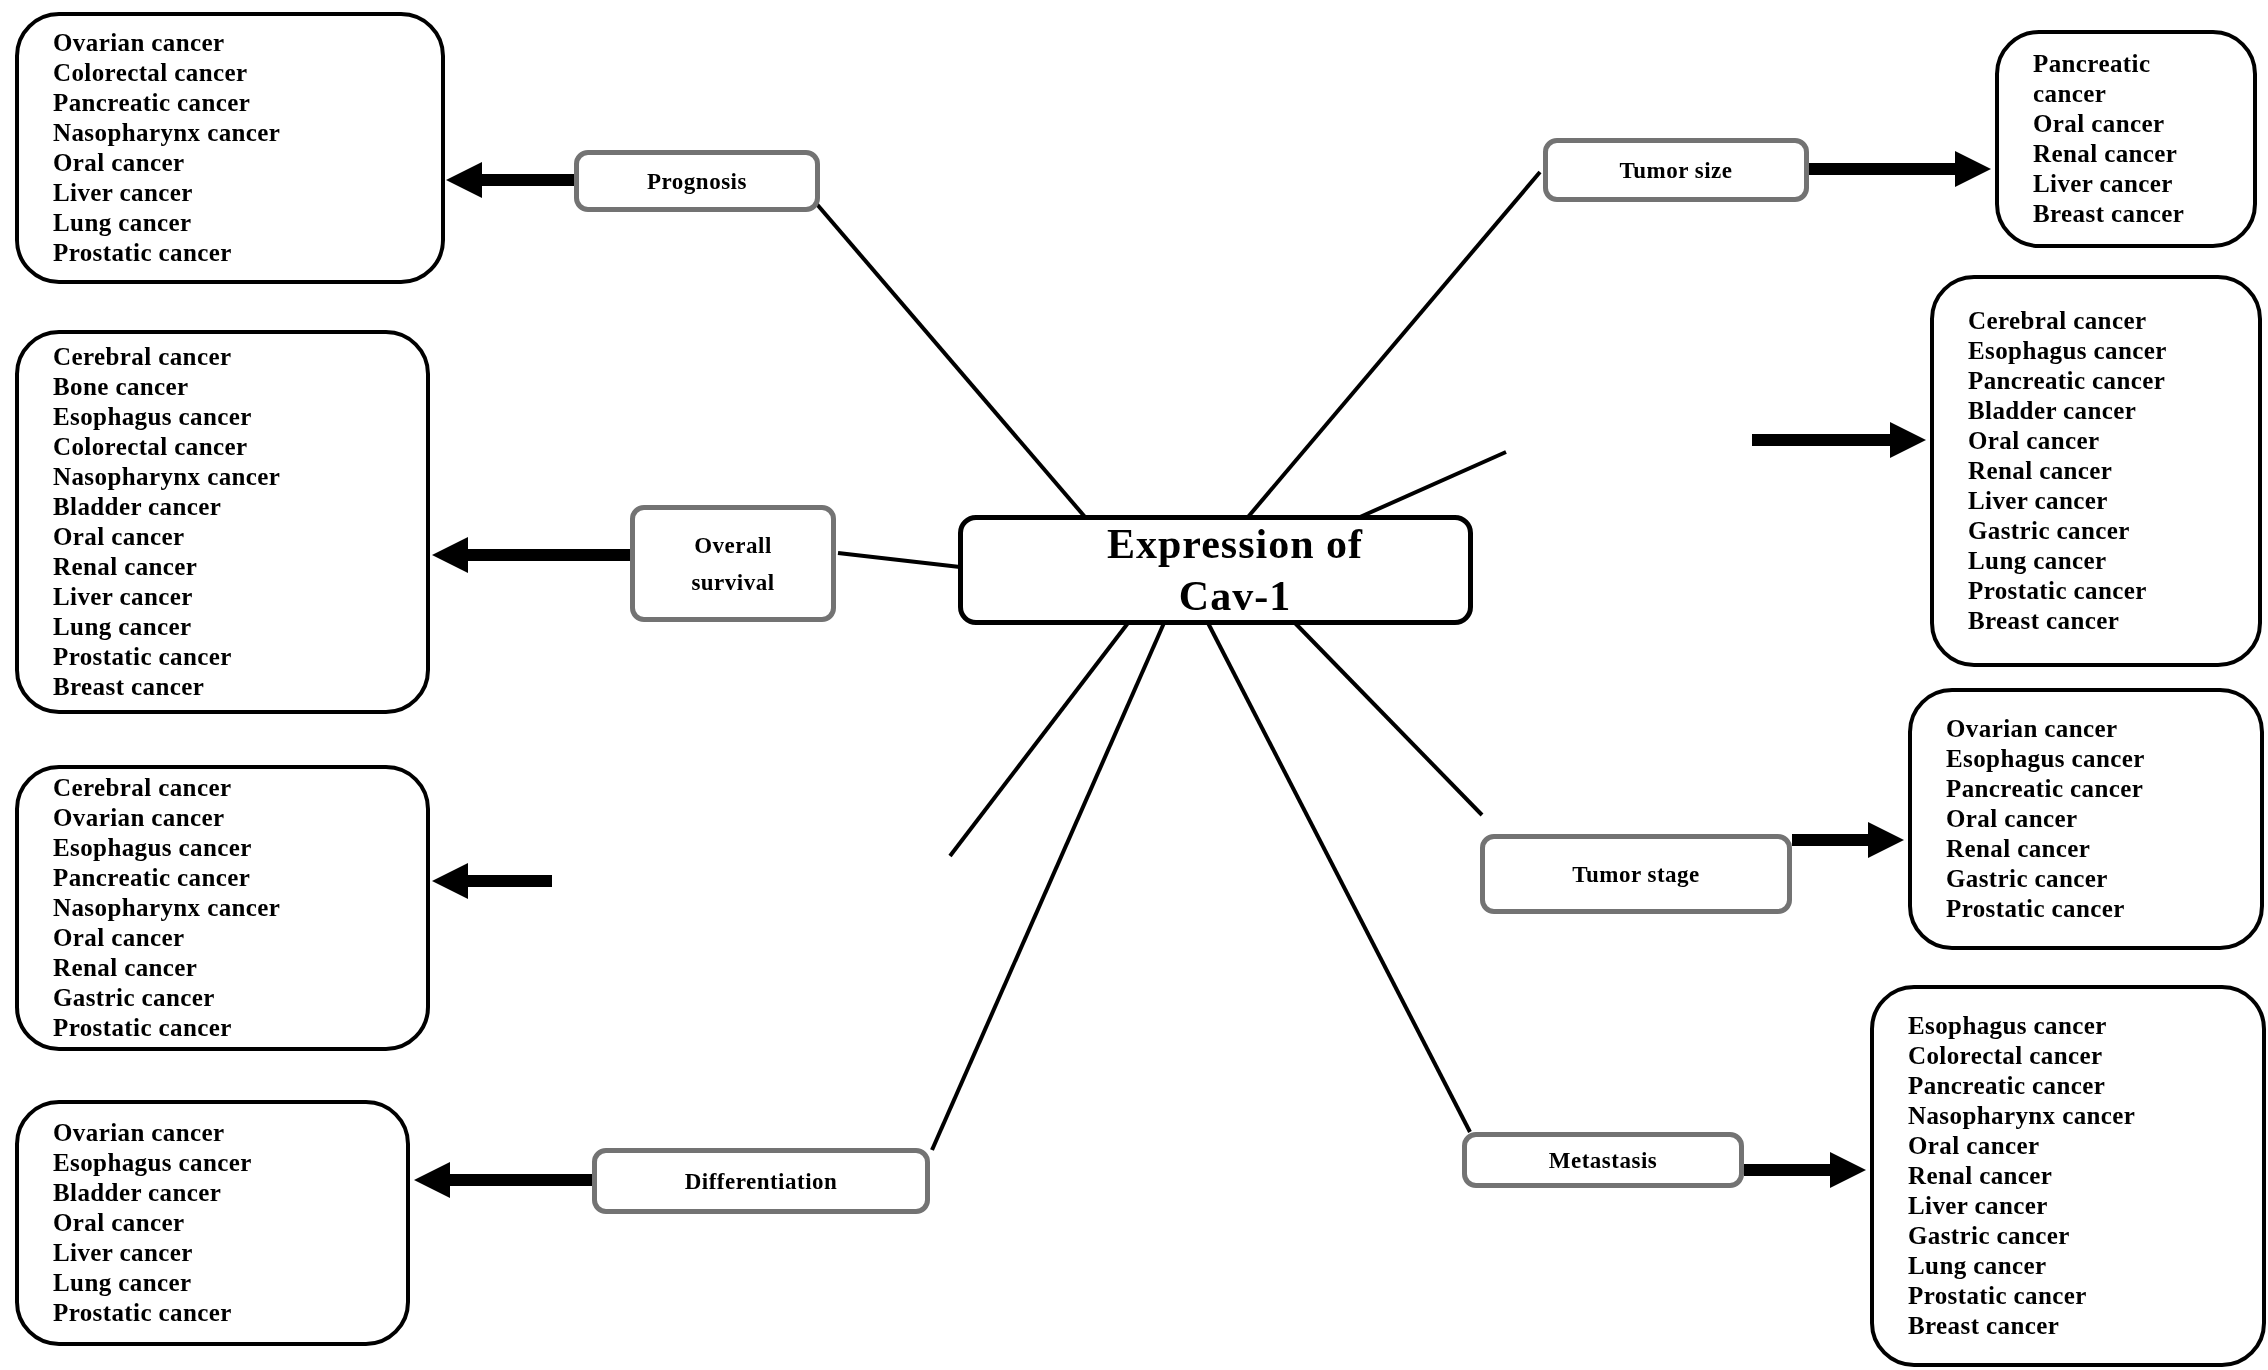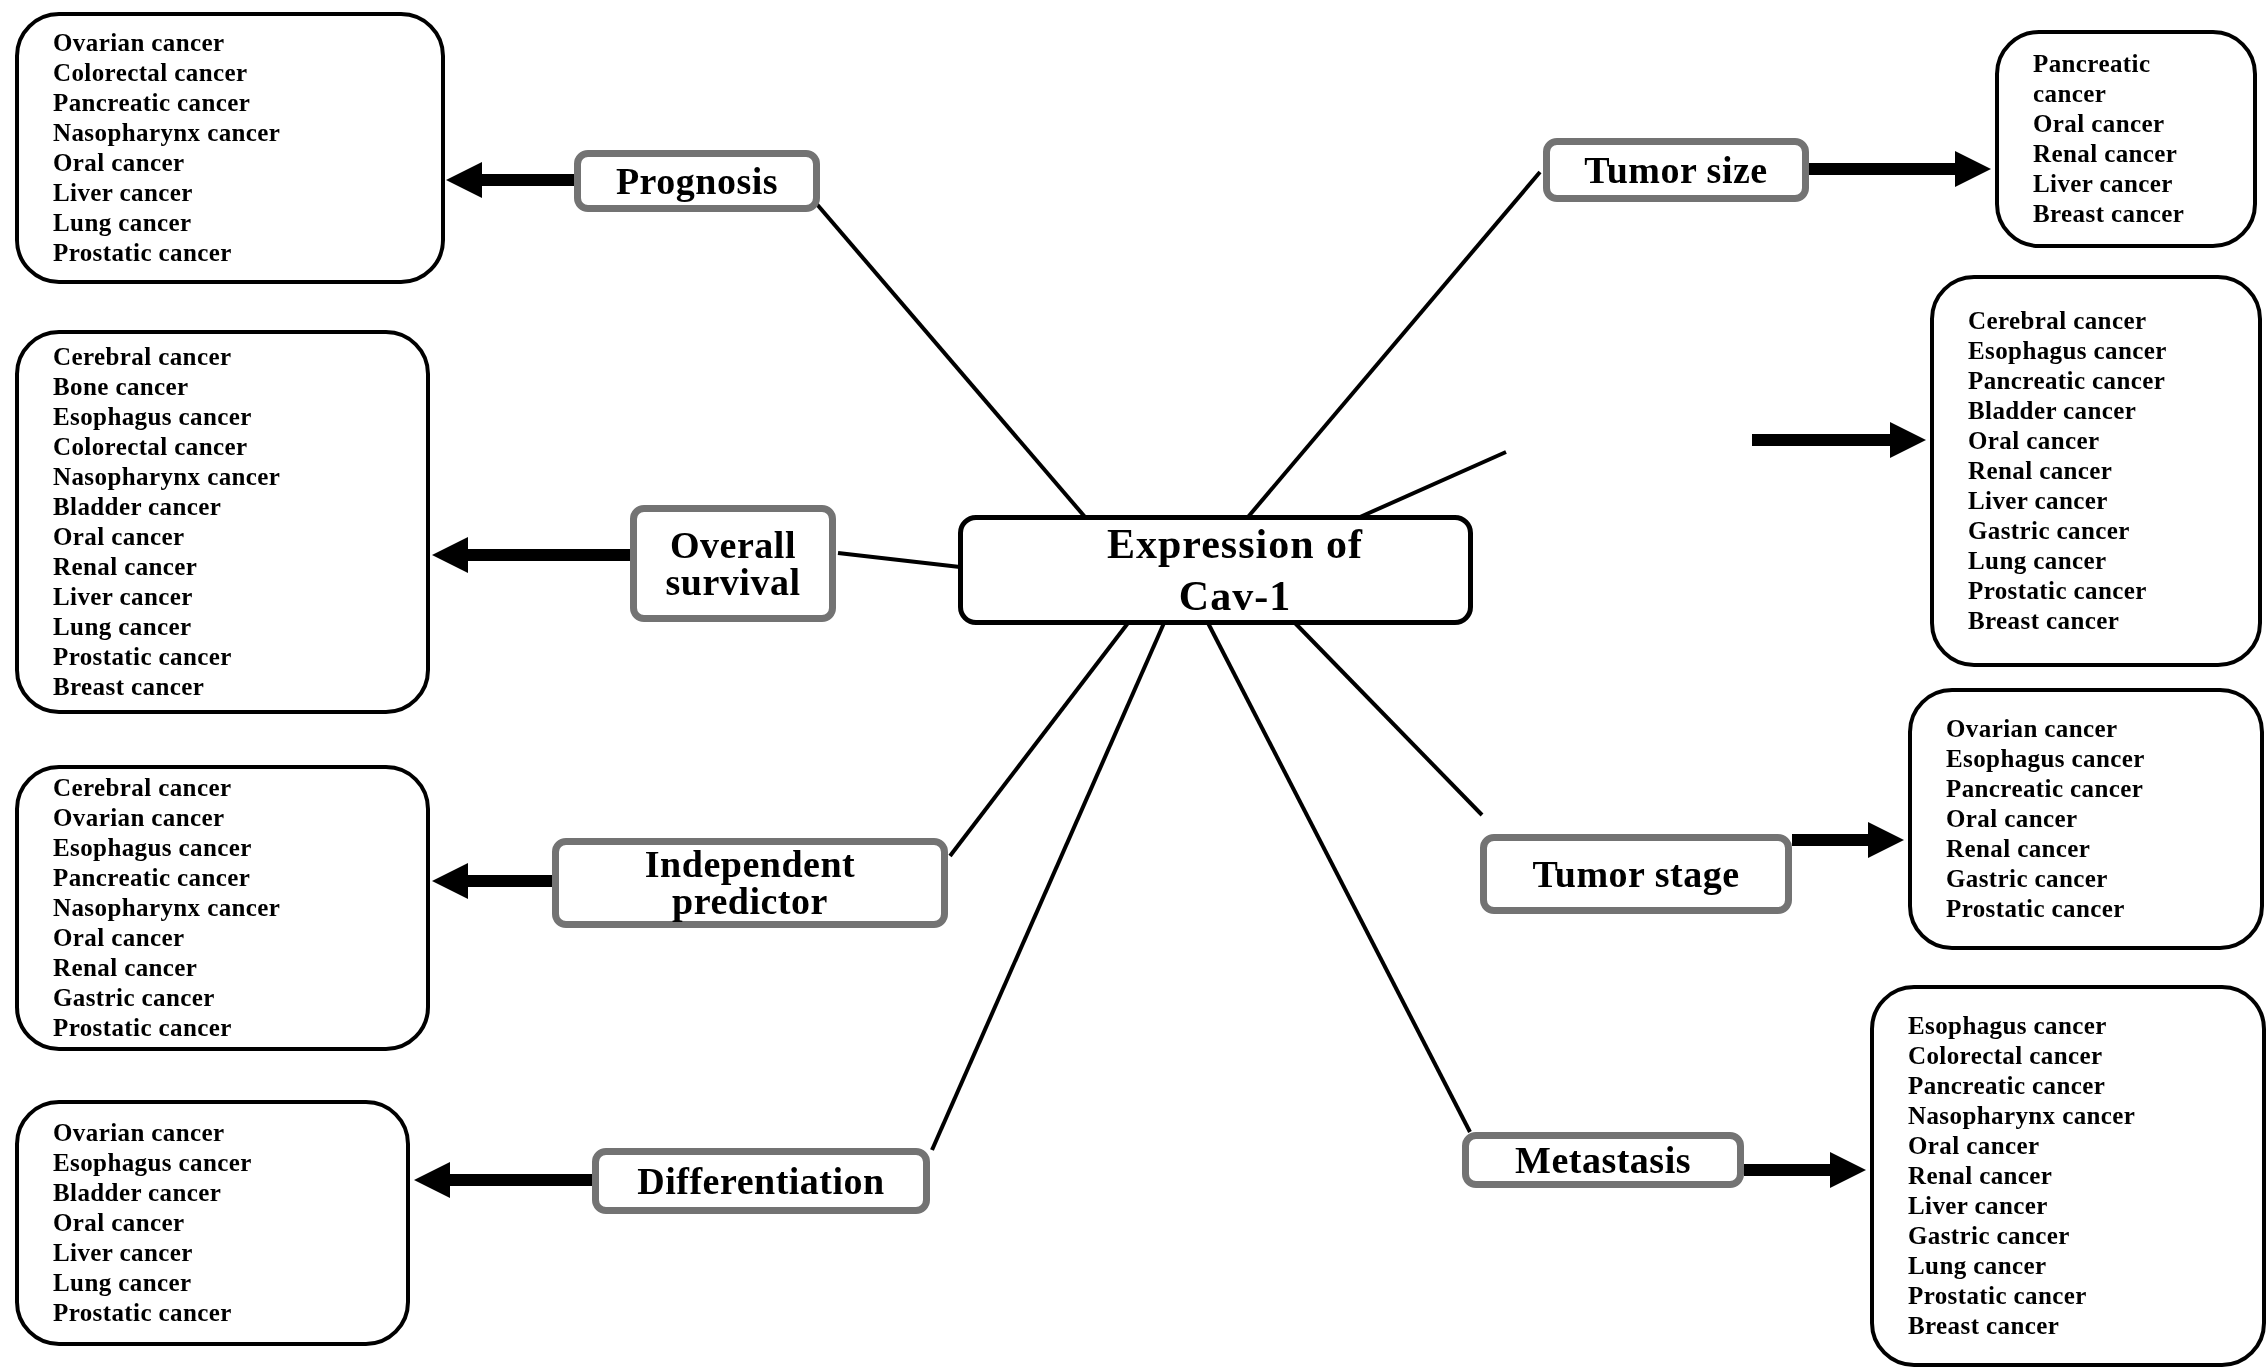--- a/index.html
+++ b/index.html
@@ -24,28 +24,28 @@
     white-space:pre-line;
     font-weight:700;
     font-size:25px;
     line-height:30px;
     letter-spacing:0.4px;
     padding-left:34px;
     padding-right:8px;
   }
   .label-box{
     position:absolute;
-    border:7px solid #737373;
+    border:5px solid #737373;
     border-radius:14px;
     background:#fff;
     box-sizing:border-box;
     display:flex;align-items:center;justify-content:center;
     text-align:center;
     font-weight:700;
-    font-size:38px;
+    font-size:23px;
     line-height:37px;
     letter-spacing:0.5px;
     white-space:pre-line;
   }
   .center-box{
     position:absolute;
     left:958px;top:515px;width:515px;height:110px;
     border:5px solid #000;
     border-radius:18px;
     background:#fff;
@@ -133,22 +133,20 @@
 Bladder cancer
 Oral cancer
 Liver cancer
 Lung cancer
 Prostatic cancer</div>
   </div>
 
   <div class="label-box" style="left:574px;top:150px;width:246px;height:62px;">Prognosis</div>
   <div class="label-box" style="left:630px;top:505px;width:206px;height:117px;">Overall
 survival</div>
-  <div class="label-box" style="left:552px;top:838px;width:396px;height:90px;">Independent
-predictor</div>
   <div class="label-box" style="left:1543px;top:138px;width:266px;height:64px;">Tumor size</div>
 
   <div class="label-box" style="left:592px;top:1148px;width:338px;height:66px;">Differentiation</div>
   <div class="label-box" style="left:1480px;top:834px;width:312px;height:80px;">Tumor stage</div>
   <div class="label-box" style="left:1462px;top:1132px;width:282px;height:56px;text-align:center;">Metastasis</div>
 
   <div class="list-box" style="left:1995px;top:30px;width:262px;height:218px;">
     <div class="list-text" style="padding-right:40px;">Pancreatic cancer
 Oral cancer
 Renal cancer

